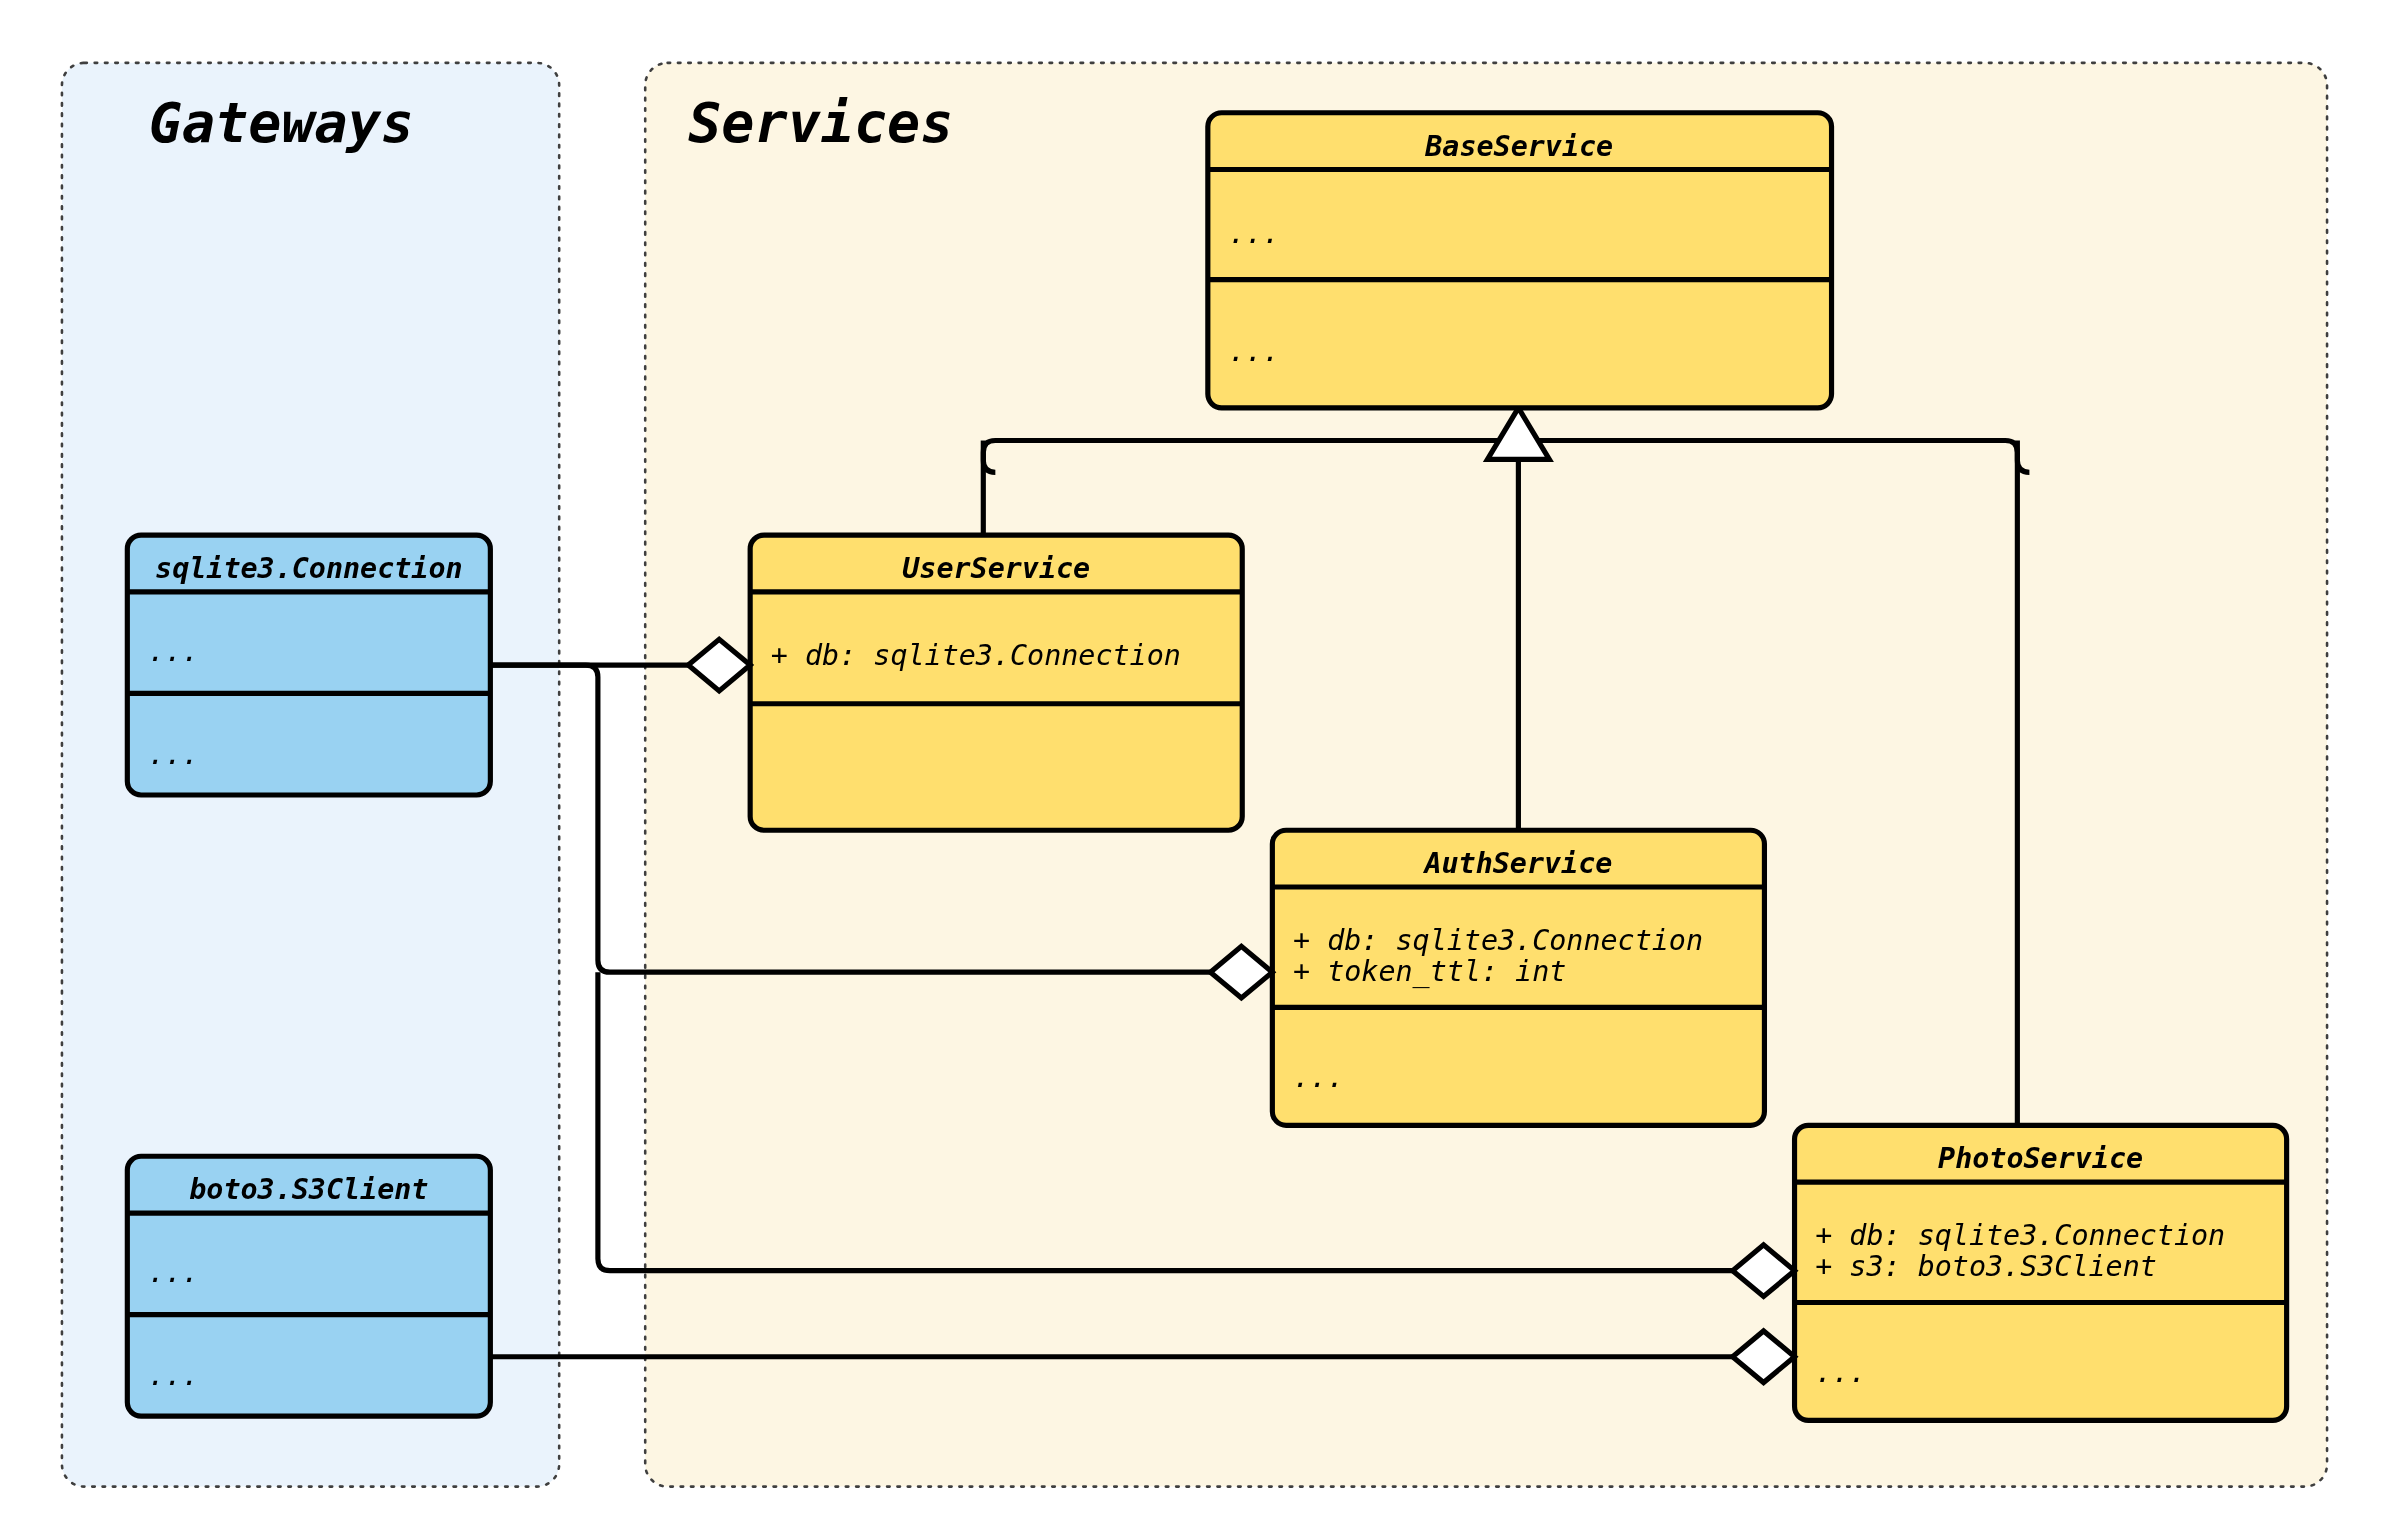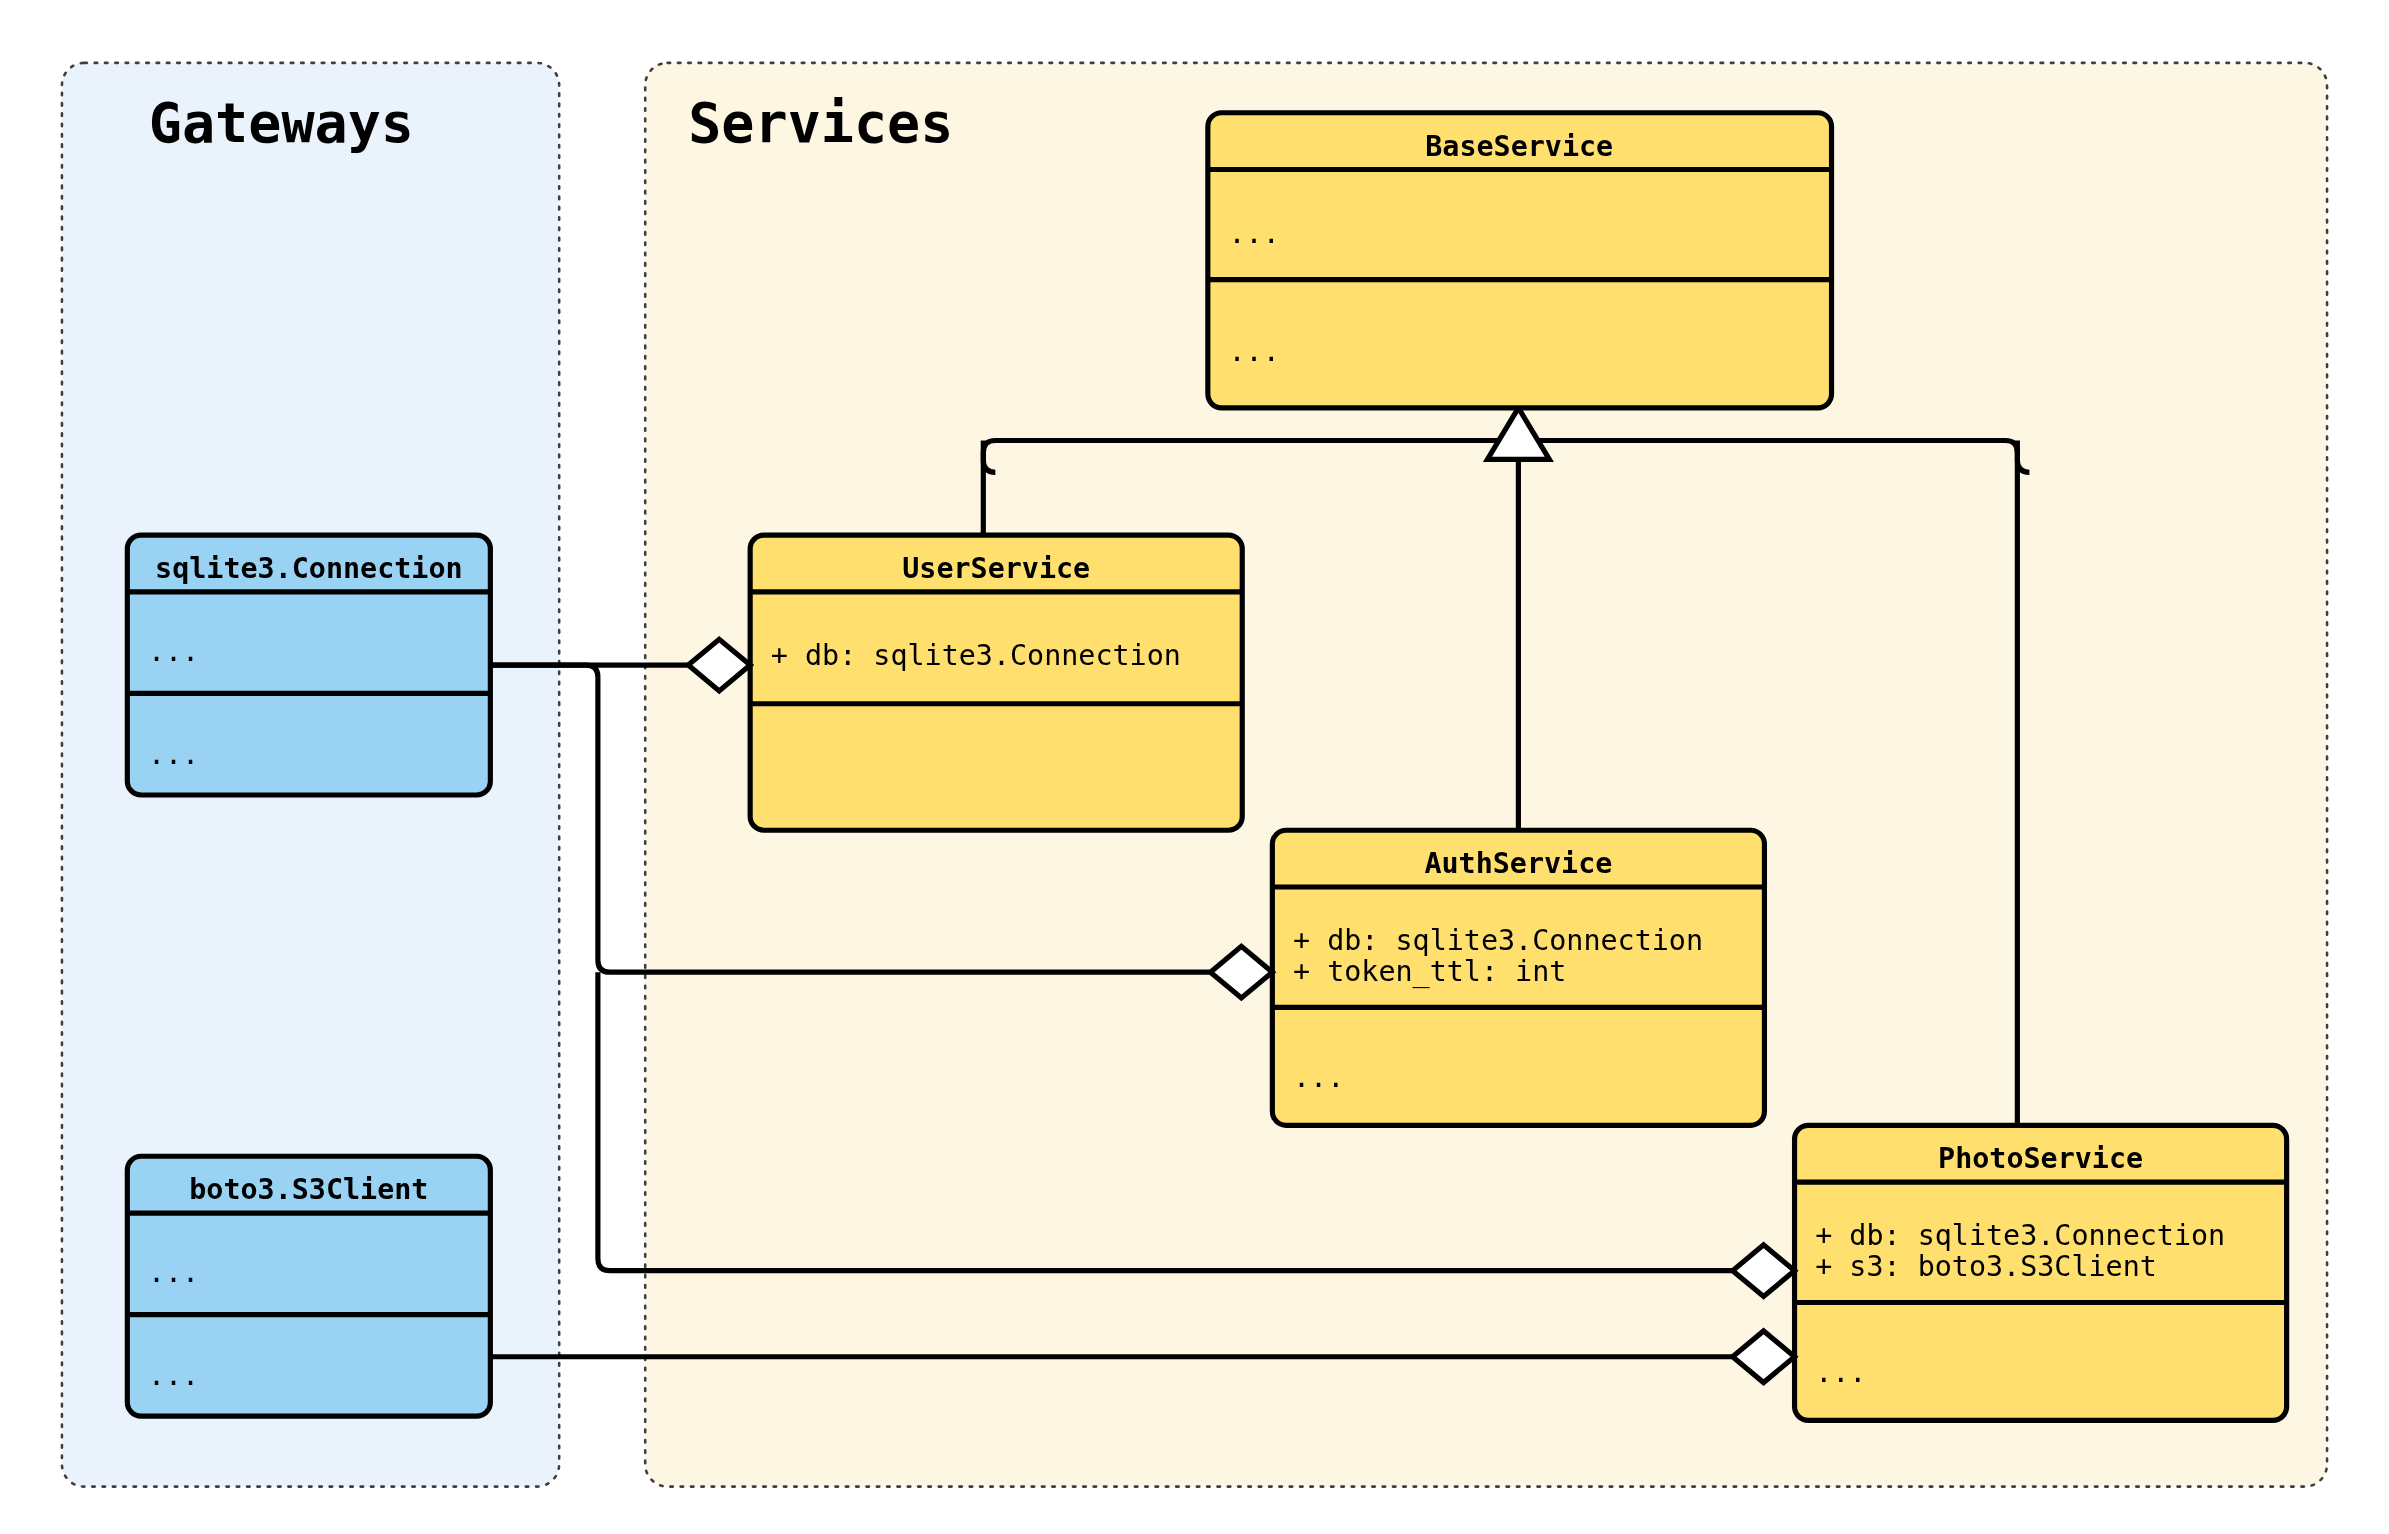--- a/index.html
+++ b/index.html
@@ -10,20 +10,21 @@
   body {
     width: 2389px;
     height: 1534px;
     font-family: "DejaVu Sans Mono", monospace;
     overflow: hidden;
   }
   #diagram-root {
     position: relative;
     width: 2389px;
     height: 1078px;
+    font-style: italic;
   }
   svg.uml-canvas {
     display: block;
     width: 2389px;
     height: 1534px;
   }
   .pkg-rect {
     stroke: #3f3f3f;
     stroke-width: 3;
     stroke-dasharray: 3 9;

